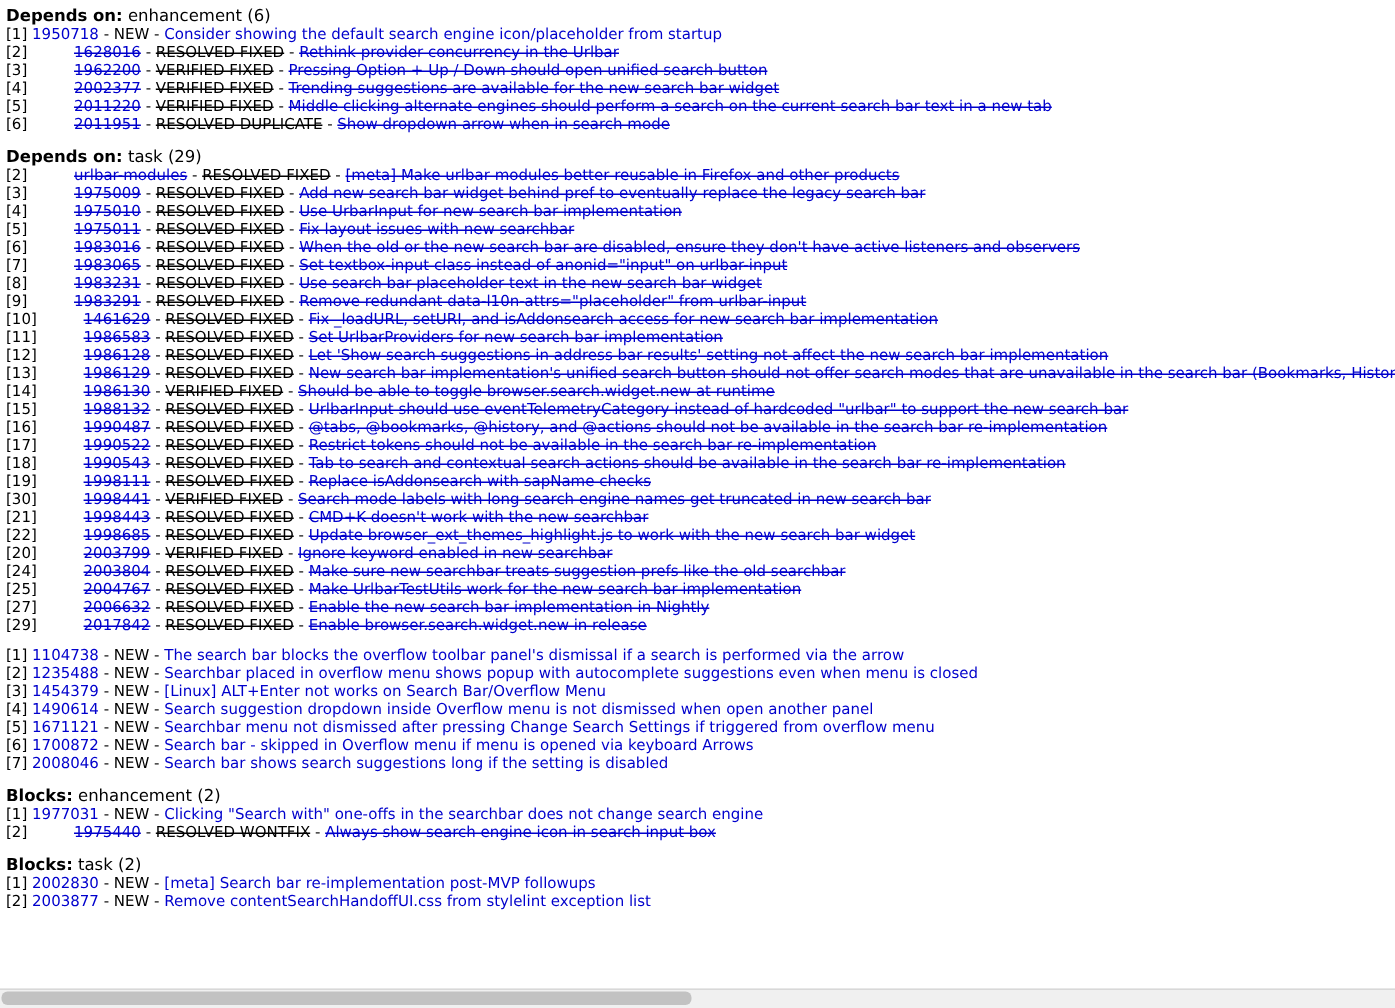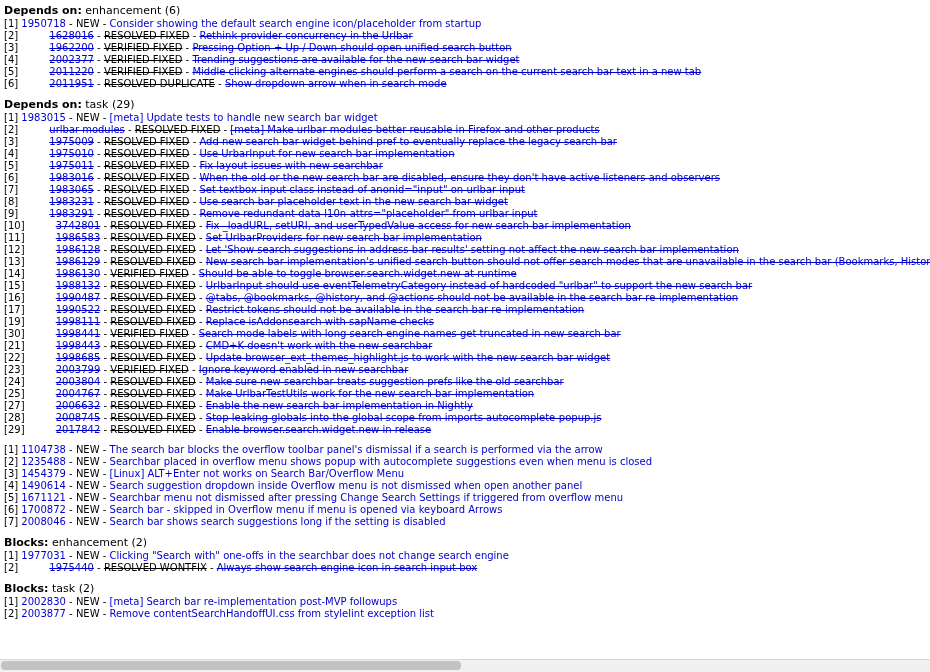--- a/index.html
+++ b/index.html
@@ -103,46 +103,45 @@
       <div class="section-header"><span class="hdr-label">Depends on:</span> <span class="hdr-type">enhancement (6)</span></div>
       <div class="row"><span class="idx">[1]</span> <a class="buglink" href="#">1950718</a><span class="dash"> - </span><span class="status" style="text-decoration: none;">NEW</span><span class="dash"> - </span><a class="summary" href="#">Consider showing the default search engine icon/placeholder from startup</a></div>
       <div class="row"><span class="idx">[2]</span> <a class="buglink resolved" href="#">1628016</a><span class="dash"> - </span><span class="status resolved" style="text-decoration: line-through;">RESOLVED FIXED</span><span class="dash"> - </span><a class="summary resolved" href="#">Rethink provider concurrency in the Urlbar</a></div>
       <div class="row"><span class="idx">[3]</span> <a class="buglink resolved" href="#">1962200</a><span class="dash"> - </span><span class="status resolved" style="text-decoration: line-through;">VERIFIED FIXED</span><span class="dash"> - </span><a class="summary resolved" href="#">Pressing Option + Up / Down should open unified search button</a></div>
       <div class="row"><span class="idx">[4]</span> <a class="buglink resolved" href="#">2002377</a><span class="dash"> - </span><span class="status resolved" style="text-decoration: line-through;">VERIFIED FIXED</span><span class="dash"> - </span><a class="summary resolved" href="#">Trending suggestions are available for the new search bar widget</a></div>
       <div class="row"><span class="idx">[5]</span> <a class="buglink resolved" href="#">2011220</a><span class="dash"> - </span><span class="status resolved" style="text-decoration: line-through;">VERIFIED FIXED</span><span class="dash"> - </span><a class="summary resolved" href="#">Middle clicking alternate engines should perform a search on the current search bar text in a new tab</a></div>
       <div class="row"><span class="idx">[6]</span> <a class="buglink resolved" href="#">2011951</a><span class="dash"> - </span><span class="status resolved" style="text-decoration: line-through;">RESOLVED DUPLICATE</span><span class="dash"> - </span><a class="summary resolved" href="#">Show dropdown arrow when in search mode</a></div>
     </div>
     <div class="section">
       <div class="section-header"><span class="hdr-label">Depends on:</span> <span class="hdr-type">task (29)</span></div>
-      <div class="row"><span class="idx">[1]</span> <a class="buglink" href="#">1983015</a><span class="dash"> - </span><span class="status" style="text-decoration: none;">NEW</span><span class="dash"> - </span><a class="summary" href="#">[meta] Update tests to handle new search bar widget</a></div>
       <div class="row"><span class="idx">[2]</span> <a class="buglink resolved" href="#">urlbar-modules</a><span class="dash"> - </span><span class="status resolved" style="text-decoration: line-through;">RESOLVED FIXED</span><span class="dash"> - </span><a class="summary resolved" href="#">[meta] Make urlbar modules better reusable in Firefox and other products</a></div>
       <div class="row"><span class="idx">[3]</span> <a class="buglink resolved" href="#">1975009</a><span class="dash"> - </span><span class="status resolved" style="text-decoration: line-through;">RESOLVED FIXED</span><span class="dash"> - </span><a class="summary resolved" href="#">Add new search bar widget behind pref to eventually replace the legacy search bar</a></div>
       <div class="row"><span class="idx">[4]</span> <a class="buglink resolved" href="#">1975010</a><span class="dash"> - </span><span class="status resolved" style="text-decoration: line-through;">RESOLVED FIXED</span><span class="dash"> - </span><a class="summary resolved" href="#">Use UrbarInput for new search bar implementation</a></div>
       <div class="row"><span class="idx">[5]</span> <a class="buglink resolved" href="#">1975011</a><span class="dash"> - </span><span class="status resolved" style="text-decoration: line-through;">RESOLVED FIXED</span><span class="dash"> - </span><a class="summary resolved" href="#">Fix layout issues with new searchbar</a></div>
       <div class="row"><span class="idx">[6]</span> <a class="buglink resolved" href="#">1983016</a><span class="dash"> - </span><span class="status resolved" style="text-decoration: line-through;">RESOLVED FIXED</span><span class="dash"> - </span><a class="summary resolved" href="#">When the old or the new search bar are disabled, ensure they don't have active listeners and observers</a></div>
       <div class="row"><span class="idx">[7]</span> <a class="buglink resolved" href="#">1983065</a><span class="dash"> - </span><span class="status resolved" style="text-decoration: line-through;">RESOLVED FIXED</span><span class="dash"> - </span><a class="summary resolved" href="#">Set textbox-input class instead of anonid="input" on urlbar-input</a></div>
       <div class="row"><span class="idx">[8]</span> <a class="buglink resolved" href="#">1983231</a><span class="dash"> - </span><span class="status resolved" style="text-decoration: line-through;">RESOLVED FIXED</span><span class="dash"> - </span><a class="summary resolved" href="#">Use search bar placeholder text in the new search bar widget</a></div>
       <div class="row"><span class="idx">[9]</span> <a class="buglink resolved" href="#">1983291</a><span class="dash"> - </span><span class="status resolved" style="text-decoration: line-through;">RESOLVED FIXED</span><span class="dash"> - </span><a class="summary resolved" href="#">Remove redundant data-l10n-attrs="placeholder" from urlbar-input</a></div>
-      <div class="row"><span class="idx">[10]</span> <a class="buglink resolved" href="#">3742801</a><span class="dash"> - </span><span class="status resolved" style="text-decoration: line-through;">RESOLVED FIXED</span><span class="dash"> - </span><a class="summary resolved" href="#">Fix _loadURL, setURI, and userTypedValue access for new search bar implementation</a></div>
+      <div class="row"><span class="idx">[10]</span> <a class="buglink resolved" href="#">1461629</a><span class="dash"> - </span><span class="status resolved" style="text-decoration: line-through;">RESOLVED FIXED</span><span class="dash"> - </span><a class="summary resolved" href="#">Fix _loadURL, setURI, and isAddonsearch access for new search bar implementation</a></div>
       <div class="row"><span class="idx">[11]</span> <a class="buglink resolved" href="#">1986583</a><span class="dash"> - </span><span class="status resolved" style="text-decoration: line-through;">RESOLVED FIXED</span><span class="dash"> - </span><a class="summary resolved" href="#">Set UrlbarProviders for new search bar implementation</a></div>
       <div class="row"><span class="idx">[12]</span> <a class="buglink resolved" href="#">1986128</a><span class="dash"> - </span><span class="status resolved" style="text-decoration: line-through;">RESOLVED FIXED</span><span class="dash"> - </span><a class="summary resolved" href="#">Let 'Show search suggestions in address bar results' setting not affect the new search bar implementation</a></div>
       <div class="row"><span class="idx">[13]</span> <a class="buglink resolved" href="#">1986129</a><span class="dash"> - </span><span class="status resolved" style="text-decoration: line-through;">RESOLVED FIXED</span><span class="dash"> - </span><a class="summary resolved" href="#">New search bar implementation's unified search button should not offer search modes that are unavailable in the search bar (Bookmarks, History, Tabs, Actions)</a></div>
       <div class="row"><span class="idx">[14]</span> <a class="buglink resolved" href="#">1986130</a><span class="dash"> - </span><span class="status resolved" style="text-decoration: line-through;">VERIFIED FIXED</span><span class="dash"> - </span><a class="summary resolved" href="#">Should be able to toggle browser.search.widget.new at runtime</a></div>
       <div class="row"><span class="idx">[15]</span> <a class="buglink resolved" href="#">1988132</a><span class="dash"> - </span><span class="status resolved" style="text-decoration: line-through;">RESOLVED FIXED</span><span class="dash"> - </span><a class="summary resolved" href="#">UrlbarInput should use eventTelemetryCategory instead of hardcoded "urlbar" to support the new search bar</a></div>
       <div class="row"><span class="idx">[16]</span> <a class="buglink resolved" href="#">1990487</a><span class="dash"> - </span><span class="status resolved" style="text-decoration: line-through;">RESOLVED FIXED</span><span class="dash"> - </span><a class="summary resolved" href="#">@tabs, @bookmarks, @history, and @actions should not be available in the search bar re-implementation</a></div>
       <div class="row"><span class="idx">[17]</span> <a class="buglink resolved" href="#">1990522</a><span class="dash"> - </span><span class="status resolved" style="text-decoration: line-through;">RESOLVED FIXED</span><span class="dash"> - </span><a class="summary resolved" href="#">Restrict tokens should not be available in the search bar re-implementation</a></div>
+      <div class="row"><span class="idx">[18]</span> <a class="buglink resolved" href="#">1990543</a><span class="dash"> - </span><span class="status resolved" style="text-decoration: line-through;">RESOLVED FIXED</span><span class="dash"> - </span><a class="summary resolved" href="#">Tab to search and contextual search actions should be available in the search bar re-implementation</a></div>
       <div class="row"><span class="idx">[19]</span> <a class="buglink resolved" href="#">1998111</a><span class="dash"> - </span><span class="status resolved" style="text-decoration: line-through;">RESOLVED FIXED</span><span class="dash"> - </span><a class="summary resolved" href="#">Replace isAddonsearch with sapName checks</a></div>
       <div class="row"><span class="idx">[30]</span> <a class="buglink resolved" href="#">1998441</a><span class="dash"> - </span><span class="status resolved" style="text-decoration: line-through;">VERIFIED FIXED</span><span class="dash"> - </span><a class="summary resolved" href="#">Search mode labels with long search engine names get truncated in new search bar</a></div>
       <div class="row"><span class="idx">[21]</span> <a class="buglink resolved" href="#">1998443</a><span class="dash"> - </span><span class="status resolved" style="text-decoration: line-through;">RESOLVED FIXED</span><span class="dash"> - </span><a class="summary resolved" href="#">CMD+K doesn't work with the new searchbar</a></div>
       <div class="row"><span class="idx">[22]</span> <a class="buglink resolved" href="#">1998685</a><span class="dash"> - </span><span class="status resolved" style="text-decoration: line-through;">RESOLVED FIXED</span><span class="dash"> - </span><a class="summary resolved" href="#">Update browser_ext_themes_highlight.js to work with the new search bar widget</a></div>
-      <div class="row"><span class="idx">[23]</span> <a class="buglink resolved" href="#">2003799</a><span class="dash"> - </span><span class="status resolved" style="text-decoration: line-through;">VERIFIED FIXED</span><span class="dash"> - </span><a class="summary resolved" href="#">Ignore keyword enabled in new searchbar</a></div>
+      <div class="row"><span class="idx">[20]</span> <a class="buglink resolved" href="#">2003799</a><span class="dash"> - </span><span class="status resolved" style="text-decoration: line-through;">VERIFIED FIXED</span><span class="dash"> - </span><a class="summary resolved" href="#">Ignore keyword enabled in new searchbar</a></div>
       <div class="row"><span class="idx">[24]</span> <a class="buglink resolved" href="#">2003804</a><span class="dash"> - </span><span class="status resolved" style="text-decoration: line-through;">RESOLVED FIXED</span><span class="dash"> - </span><a class="summary resolved" href="#">Make sure new searchbar treats suggestion prefs like the old searchbar</a></div>
       <div class="row"><span class="idx">[25]</span> <a class="buglink resolved" href="#">2004767</a><span class="dash"> - </span><span class="status resolved" style="text-decoration: line-through;">RESOLVED FIXED</span><span class="dash"> - </span><a class="summary resolved" href="#">Make UrlbarTestUtils work for the new search bar implementation</a></div>
       <div class="row"><span class="idx">[27]</span> <a class="buglink resolved" href="#">2006632</a><span class="dash"> - </span><span class="status resolved" style="text-decoration: line-through;">RESOLVED FIXED</span><span class="dash"> - </span><a class="summary resolved" href="#">Enable the new search bar implementation in Nightly</a></div>
-      <div class="row"><span class="idx">[28]</span> <a class="buglink resolved" href="#">2008745</a><span class="dash"> - </span><span class="status resolved" style="text-decoration: line-through;">RESOLVED FIXED</span><span class="dash"> - </span><a class="summary resolved" href="#">Stop leaking globals into the global scope from imports autocomplete-popup.js</a></div>
       <div class="row"><span class="idx">[29]</span> <a class="buglink resolved" href="#">2017842</a><span class="dash"> - </span><span class="status resolved" style="text-decoration: line-through;">RESOLVED FIXED</span><span class="dash"> - </span><a class="summary resolved" href="#">Enable browser.search.widget.new in release</a></div>
     </div>
     <div class="section">
       <div class="row"><span class="idx">[1]</span> <a class="buglink" href="#">1104738</a><span class="dash"> - </span><span class="status" style="text-decoration: none;">NEW</span><span class="dash"> - </span><a class="summary" href="#">The search bar blocks the overflow toolbar panel's dismissal if a search is performed via the arrow</a></div>
       <div class="row"><span class="idx">[2]</span> <a class="buglink" href="#">1235488</a><span class="dash"> - </span><span class="status" style="text-decoration: none;">NEW</span><span class="dash"> - </span><a class="summary" href="#">Searchbar placed in overflow menu shows popup with autocomplete suggestions even when menu is closed</a></div>
       <div class="row"><span class="idx">[3]</span> <a class="buglink" href="#">1454379</a><span class="dash"> - </span><span class="status" style="text-decoration: none;">NEW</span><span class="dash"> - </span><a class="summary" href="#">[Linux] ALT+Enter not works on Search Bar/Overflow Menu</a></div>
       <div class="row"><span class="idx">[4]</span> <a class="buglink" href="#">1490614</a><span class="dash"> - </span><span class="status" style="text-decoration: none;">NEW</span><span class="dash"> - </span><a class="summary" href="#">Search suggestion dropdown inside Overflow menu is not dismissed when open another panel</a></div>
       <div class="row"><span class="idx">[5]</span> <a class="buglink" href="#">1671121</a><span class="dash"> - </span><span class="status" style="text-decoration: none;">NEW</span><span class="dash"> - </span><a class="summary" href="#">Searchbar menu not dismissed after pressing Change Search Settings if triggered from overflow menu</a></div>
       <div class="row"><span class="idx">[6]</span> <a class="buglink" href="#">1700872</a><span class="dash"> - </span><span class="status" style="text-decoration: none;">NEW</span><span class="dash"> - </span><a class="summary" href="#">Search bar - skipped in Overflow menu if menu is opened via keyboard Arrows</a></div>
       <div class="row"><span class="idx">[7]</span> <a class="buglink" href="#">2008046</a><span class="dash"> - </span><span class="status" style="text-decoration: none;">NEW</span><span class="dash"> - </span><a class="summary" href="#">Search bar shows search suggestions long if the setting is disabled</a></div>

